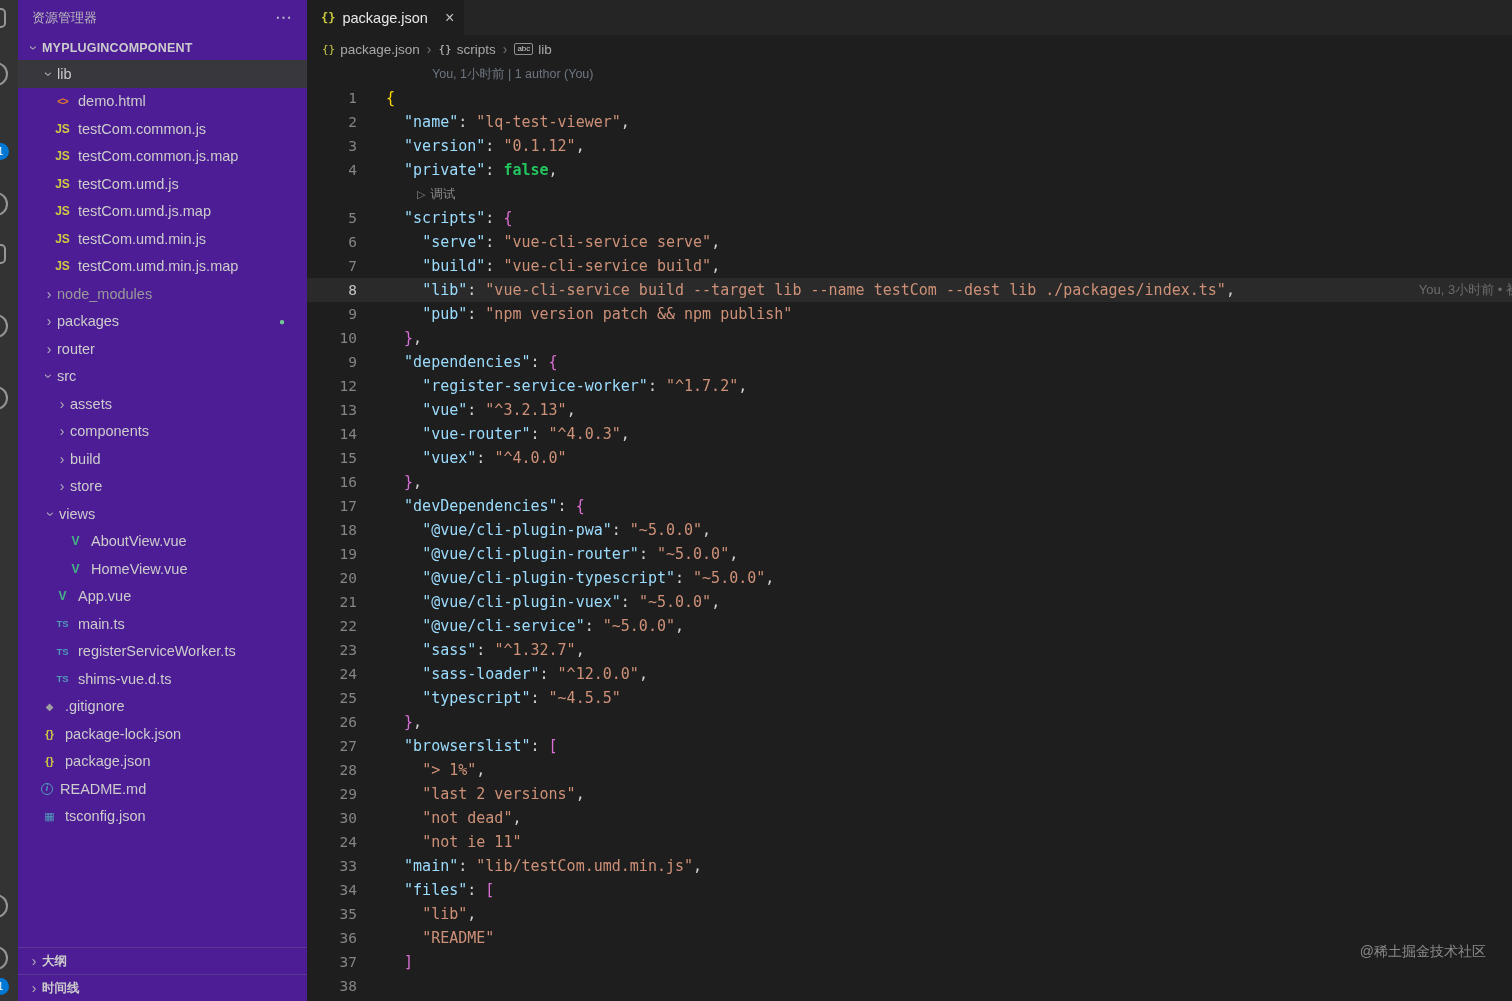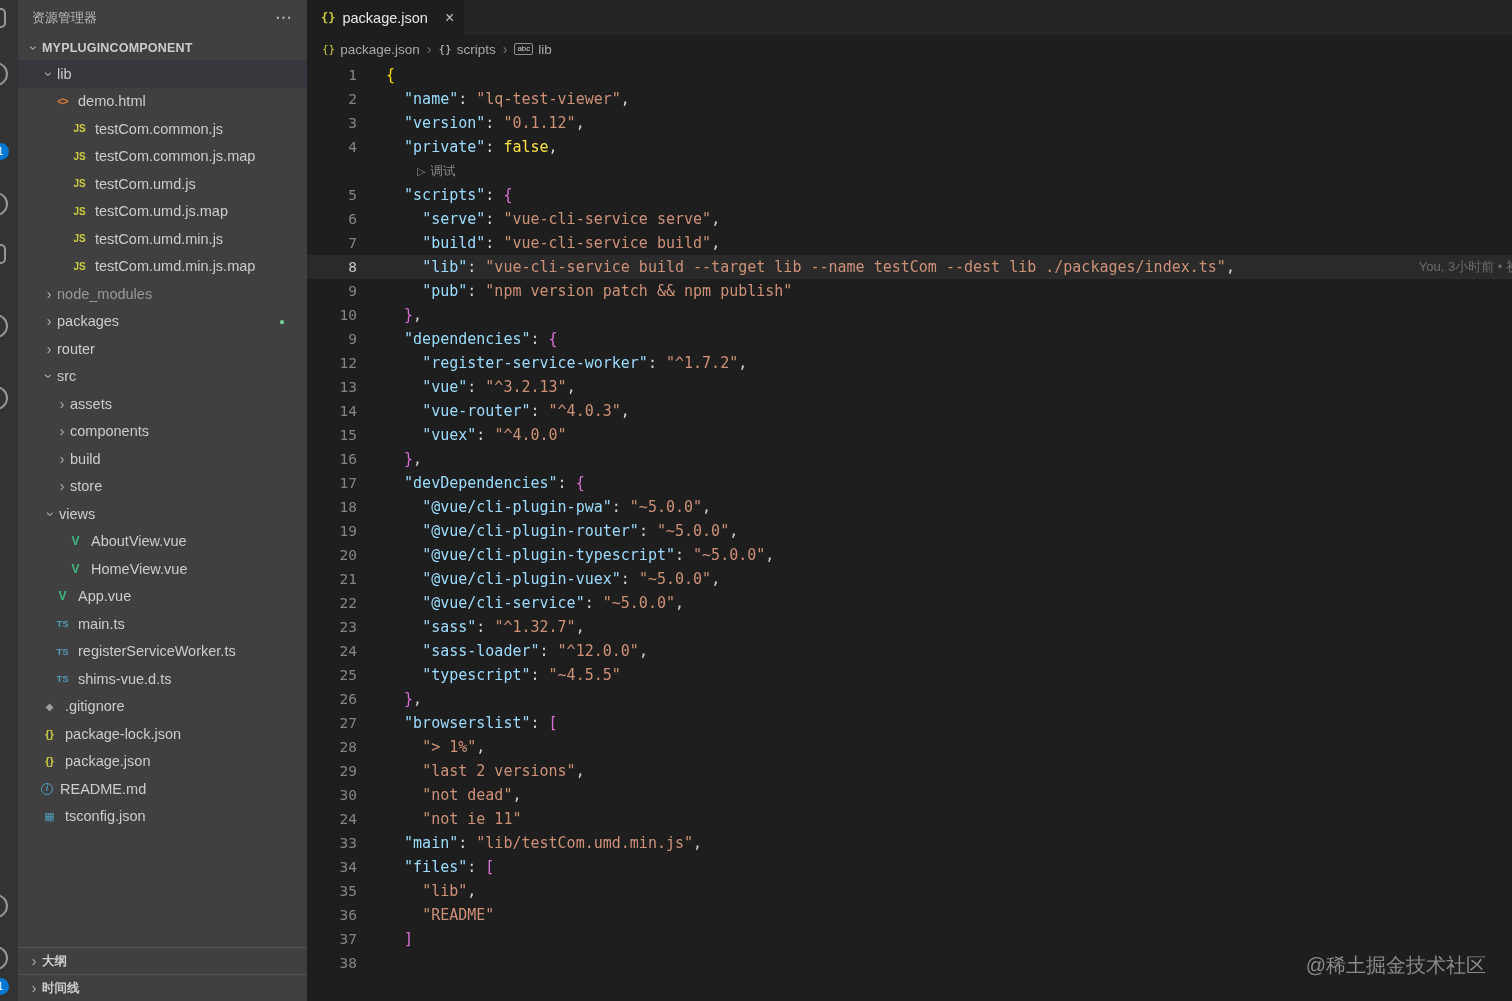--- a/index.html
+++ b/index.html
@@ -12,34 +12,34 @@
   .app { display:flex; width:1512px; height:1001px; position:relative; }
 
   
   .strip { width:18px; flex:none; background:#333333; position:relative; overflow:hidden; }
   .shape-circle { position:absolute; left:-16px; width:24px; height:24px; border:2px solid #969696; border-radius:50%; }
   .shape-rect { position:absolute; left:-14px; width:20px; height:20px; border:2px solid #969696; border-radius:5px; }
   .shape-badge { position:absolute; left:-8px; width:17px; height:17px; background:#0078d4; border-radius:50%;
     color:#fff; font-size:10px; line-height:17px; text-align:center; }
 
   
-  .sidebar { width:289px; flex:none; background:#404040; color:#cccccc; display:flex; flex-direction:column; overflow:hidden; }
+  .sidebar { width:289px; flex:none; background:#4c1d95; color:#cccccc; display:flex; flex-direction:column; overflow:hidden; }
   .sb-header { height:35px; flex:none; display:flex; align-items:center; padding:0 14px; font-size:13px; color:#bcbcbc; }
   .sb-title { flex:1; }
   .sb-more { color:#c5c5c5; font-size:17px; letter-spacing:1px; cursor:pointer; }
   .proj-row { height:25px; flex:none; display:flex; align-items:center; font-weight:bold; font-size:12.5px; padding-left:8px; letter-spacing:.2px; }
   .chev { width:16px; flex:none; display:inline-block; text-align:center; color:#b4b4b4; font-size:14px; font-weight:normal; }
   .chev.open { transform:rotate(90deg); }
   .tree { flex:none; }
   .trow { height:27.5px; display:flex; align-items:center; font-size:14.5px; cursor:pointer; }
   .trow.sel { background:#37373d; }
   .trow.dim .tlabel { color:#9a9a9a; }
   .tlabel { white-space:nowrap; }
   .fic { width:17px; margin-right:7px; flex:none; display:inline-flex; align-items:center; justify-content:center; }
-  .ic-js   { color:#cbcb41; font-size:10px; font-weight:bold;margin-left:17px; }
+  .ic-js   { color:#cbcb41; font-size:12px; font-weight:bold; }
   .ic-ts   { color:#519aba; font-size:9.5px; font-weight:bold; }
   .ic-vue  { color:#41b883; font-size:12px; font-weight:bold; }
   .ic-html { color:#e37933; font-size:10.5px; font-weight:bold; letter-spacing:-1px; }
   .ic-json { color:#cbcb41; font-size:11px; font-weight:bold; }
   .ic-git  { color:#9f9f9f; font-size:10px; }
   .ic-info { color:#519aba; border:1px solid #519aba; border-radius:50%; width:12px; height:12px;
              font-size:9px; line-height:11px; font-weight:bold; font-style:italic; justify-content:center; }
   .ic-grid { color:#519aba; font-size:11px; }
   .gitdot { margin-left:auto; margin-right:22px; color:#73c991; font-size:10px; }
   .panels { margin-top:auto; flex:none; }
@@ -61,29 +61,29 @@
   .bc-ic.first { color:#cbcb41; }
   .bc-abc { font-size:8px; border:1px solid #8f8f8f; border-radius:2px; padding:0 2px; color:#cfcfcf; line-height:10px; }
 
   .codewrap { flex:1; position:relative; overflow:hidden; font-family:"DejaVu Sans Mono",monospace; font-size:15px; }
   .blame-top { height:23px; line-height:23px; padding-left:125px; color:#6e7681; font-size:12.5px;
                font-family:"Liberation Sans",sans-serif; }
   .cline { height:24px; line-height:24px; position:relative; white-space:pre; }
   .cline.cur { background:rgba(255,255,255,0.055); }
   .lnum { display:inline-block; width:50px; text-align:right; color:#858585; margin-right:29px; font-size:14.5px; }
   .cur .lnum { color:#c6c6c6; }
-  .t-k { color:#9cdcfe; } .t-s { color:#ce9178; } .t-w { color:#fde047; }
+  .t-k { color:#9cdcfe; } .t-s { color:#ce9178; } .t-w { color:#22c55e;font-weight:bold; }
   .t-p { color:#d4d4d4; } .t-y { color:#ffd700; } .t-m { color:#da70d6; }
   .lensrow { height:24px; line-height:24px; padding-left:110px; color:#8a8a8a; font-size:12.5px;
              font-family:"Liberation Sans",sans-serif; }
   .lens-play { margin-right:5px; font-size:11px; }
   .inlineblame { position:absolute; right:-7px; top:0; color:#6b6b6b; font-size:13px;
                  font-family:"Liberation Sans",sans-serif; white-space:nowrap; }
 
-  .watermark { position:absolute; right:26px; bottom:22px; color:#969696; font-size:20px; opacity:.9; }
+  .watermark { position:absolute; right:26px; bottom:40px; color:#969696; font-size:14px; opacity:.9; }
 </style>
 </head>
 <body>
 
 <div class="app">
 
   <div class="strip" id="strip">
       <div class="shape-rect" style="top: 8px;"></div>
       <div class="shape-circle" style="top: 62px;"></div>
       <div class="shape-badge" style="top: 143px;">1</div>
@@ -250,20 +250,21 @@
           <span class="bc-ic">{}</span>
           <span>scripts</span>
         </span>
         <span class="crumb-sep">›</span>
         <span class="crumb">
           <span class="bc-abc">abc</span>
           <span>lib</span>
         </span>
       </div>
     <div class="codewrap">
+      <div class="blame-top">You, 1小时前 | 1 author (You)</div>
       <div id="code">
           <div class="cline"><span class="lnum">1</span><span class="lcontent"><span class="t-y">{</span></span></div>
           <div class="cline"><span class="lnum">2</span><span class="lcontent"><span>  </span><span class="t-k">"name"</span><span class="t-p">: </span><span class="t-s">"lq-test-viewer"</span><span class="t-p">,</span></span></div>
           <div class="cline"><span class="lnum">3</span><span class="lcontent"><span>  </span><span class="t-k">"version"</span><span class="t-p">: </span><span class="t-s">"0.1.12"</span><span class="t-p">,</span></span></div>
           <div class="cline"><span class="lnum">4</span><span class="lcontent"><span>  </span><span class="t-k">"private"</span><span class="t-p">: </span><span class="t-w">false</span><span class="t-p">,</span></span></div>
           <div class="lensrow"><span class="lens-play">▷</span><span>调试</span></div>
           <div class="cline"><span class="lnum">5</span><span class="lcontent"><span>  </span><span class="t-k">"scripts"</span><span class="t-p">: </span><span class="t-m">{</span></span></div>
           <div class="cline"><span class="lnum">6</span><span class="lcontent"><span>    </span><span class="t-k">"serve"</span><span class="t-p">: </span><span class="t-s">"vue-cli-service serve"</span><span class="t-p">,</span></span></div>
           <div class="cline"><span class="lnum">7</span><span class="lcontent"><span>    </span><span class="t-k">"build"</span><span class="t-p">: </span><span class="t-s">"vue-cli-service build"</span><span class="t-p">,</span></span></div>
           <div class="cline cur"><span class="lnum">8</span><span class="lcontent"><span>    </span><span class="t-k">"lib"</span><span class="t-p">: </span><span class="t-s">"vue-cli-service build --target lib --name testCom --dest lib ./packages/index.ts"</span><span class="t-p">,</span></span><span class="inlineblame">You, 3小时前 • 初</span></div>

